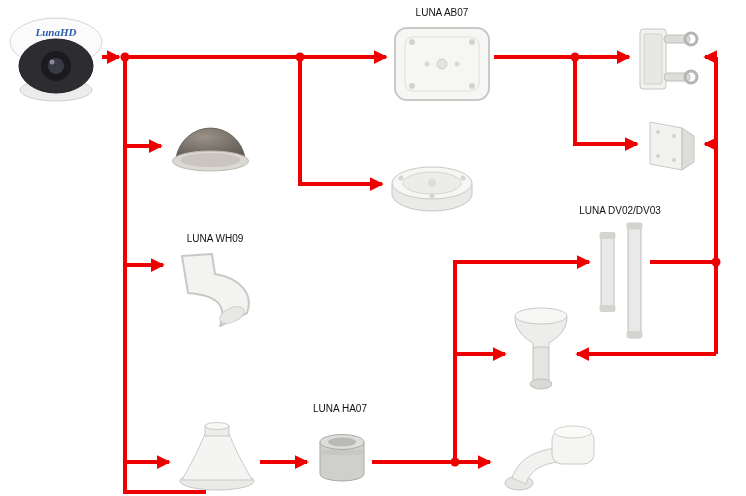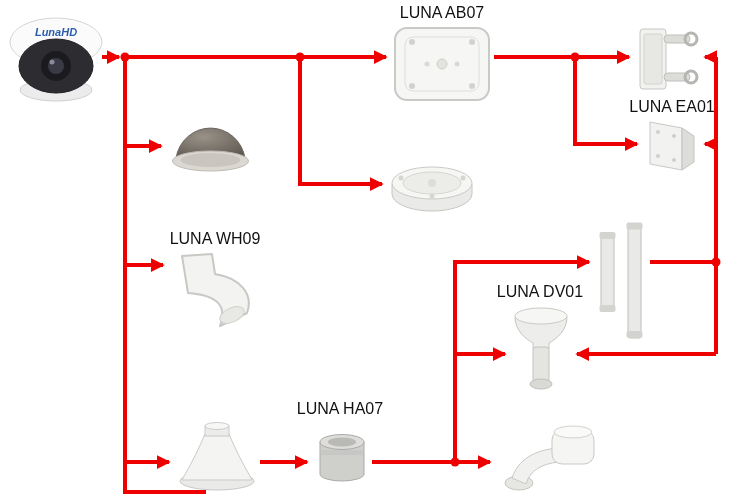--- a/index.html
+++ b/index.html
@@ -15,27 +15,27 @@
   .wires {
     position: absolute;
     left: 0; top: 0;
     width: 746px; height: 496px;
   }
   .wire { stroke: #ee0000; stroke-width: 4; fill: none; }
   .dot  { fill: #ee0000; }
   .ah   { fill: #ee0000; }
   .label {
     position: absolute;
-    font-size: 16px;
+    font-size: 10px;
     line-height: 18px;
     color: #111111;
     text-align: center;
     white-space: nowrap;
   }
-  .img { position: absolute; margin: 0; padding: 0; }
+  .img { position: absolute; margin: 0; padding: 0; font-family: Liberation Serif, serif; }
   .img svg { display: block; width: 100%; height: 100%; }
 </style>
 </head>
 <body>
 
 <div class="canvas">
 
   <svg class="wires" viewBox="0 0 746 496" aria-hidden="true">
     <defs>
       <marker id="arw" viewBox="0 0 12 12" refX="10.5" refY="6" markerWidth="14" markerHeight="14" orient="auto" markerUnits="userSpaceOnUse">
@@ -112,21 +112,20 @@
           <stop offset="0" stop-color="#9a9288"></stop>
             <stop offset="1" stop-color="#55504a"></stop>
         </radialGradient>
       </defs>
       <path d="M8,46 A35,36 0 0 1 77,46 Z" fill="url(#sccg)" stroke="#6b665f"></path>
       <ellipse cx="42.5" cy="49" rx="38" ry="10" fill="#dbd8d2" stroke="#bdbab4"></ellipse>
       <ellipse cx="42.5" cy="48" rx="30" ry="7" fill="#cac6bf"></ellipse>
     </svg>
   </figure>
 
-  <div class="label" style="left:622px;top:98px;width:100px">LUNA EA01</div>
   <figure class="img" style="left:644px;top:116px;width:56px;height:60px">
     <svg viewBox="0 0 56 60">
       <polygon points="6,6 38,12 38,54 6,48" fill="#f2f2f0" stroke="#c8c8c5"></polygon>
       <polygon points="38,12 50,20 50,46 38,54" fill="#ddddda" stroke="#c2c2bf"></polygon>
       <circle cx="14" cy="16" r="2" fill="#cfcfcc"></circle>
         <circle cx="30" cy="20" r="2" fill="#cfcfcc"></circle>
       <circle cx="14" cy="40" r="2" fill="#cfcfcc"></circle>
         <circle cx="30" cy="44" r="2" fill="#cfcfcc"></circle>
     </svg>
   </figure>
@@ -136,40 +135,40 @@
       <path d="M4,34 L4,44 A40,17 0 0 0 84,44 L84,34" fill="#eaeae8" stroke="#c6c6c3"></path>
       <ellipse cx="44" cy="33" rx="40" ry="16" fill="#f6f6f4" stroke="#c9c9c6"></ellipse>
       <ellipse cx="44" cy="33" rx="29" ry="11" fill="#ecece9" stroke="#d6d6d3"></ellipse>
       <circle cx="44" cy="33" r="4" fill="#dcdcd9"></circle>
       <circle cx="13" cy="28" r="2.5" fill="#d5d5d2"></circle>
         <circle cx="75" cy="28" r="2.5" fill="#d5d5d2"></circle>
       <circle cx="44" cy="46" r="2.5" fill="#d5d5d2"></circle>
     </svg>
   </figure>
 
+  <div class="label" style="left:536px;top:202px;width:168px">LUNA DV02/DV03</div>
   <figure class="img" style="left:596px;top:222px;width:52px;height:120px">
     <svg viewBox="0 0 52 120">
       <rect x="5" y="12" width="13" height="76" rx="2" fill="#e9e9e7" stroke="#bebebb"></rect>
       <rect x="3.5" y="10" width="16" height="7" rx="2" fill="#d3d3d0"></rect>
       <rect x="3.5" y="83" width="16" height="7" rx="2" fill="#d3d3d0"></rect>
       <rect x="32" y="2" width="13" height="114" rx="2" fill="#e9e9e7" stroke="#bebebb"></rect>
       <rect x="30.5" y="0.5" width="16" height="7" rx="2" fill="#d3d3d0"></rect>
       <rect x="30.5" y="109" width="16" height="7" rx="2" fill="#d3d3d0"></rect>
     </svg>
   </figure>
 
   <div class="label" style="left:162px;top:230px;width:106px">LUNA WH09</div>
   <figure class="img" style="left:170px;top:250px;width:92px;height:80px">
     <svg viewBox="0 0 92 80">
       <path d="M12,6 L42,4 L45,24 C70,28 84,44 77,63 L50,76 C58,55 46,45 18,43 Z" fill="#f3f3f1" stroke="#c8c8c5" stroke-width="2" stroke-linejoin="round"></path>
       <ellipse cx="62" cy="65" rx="13" ry="7" transform="rotate(-25 62 65)" fill="#e8e8e5" stroke="#cfcfcc"></ellipse>
     </svg>
   </figure>
 
-  <div class="label" style="left:490px;top:283px;width:100px">LUNA DV01</div>
   <figure class="img" style="left:512px;top:305px;width:58px;height:86px">
     <svg viewBox="0 0 58 86">
       <path d="M3,12 C3,26 14,34 21,38 L21,44 L37,44 L37,38 C44,34 55,26 55,12 Z" fill="#ededeb" stroke="#c5c5c2"></path>
       <ellipse cx="29" cy="11" rx="26" ry="8" fill="#f6f6f4" stroke="#c9c9c6"></ellipse>
       <rect x="21" y="42" width="16" height="36" rx="3" fill="#e4e4e1" stroke="#c2c2bf"></rect>
       <ellipse cx="29" cy="79" rx="11" ry="5" fill="#d9d9d6" stroke="#bfbfbc"></ellipse>
     </svg>
   </figure>
 
   <figure class="img" style="left:176px;top:422px;width:82px;height:70px">

